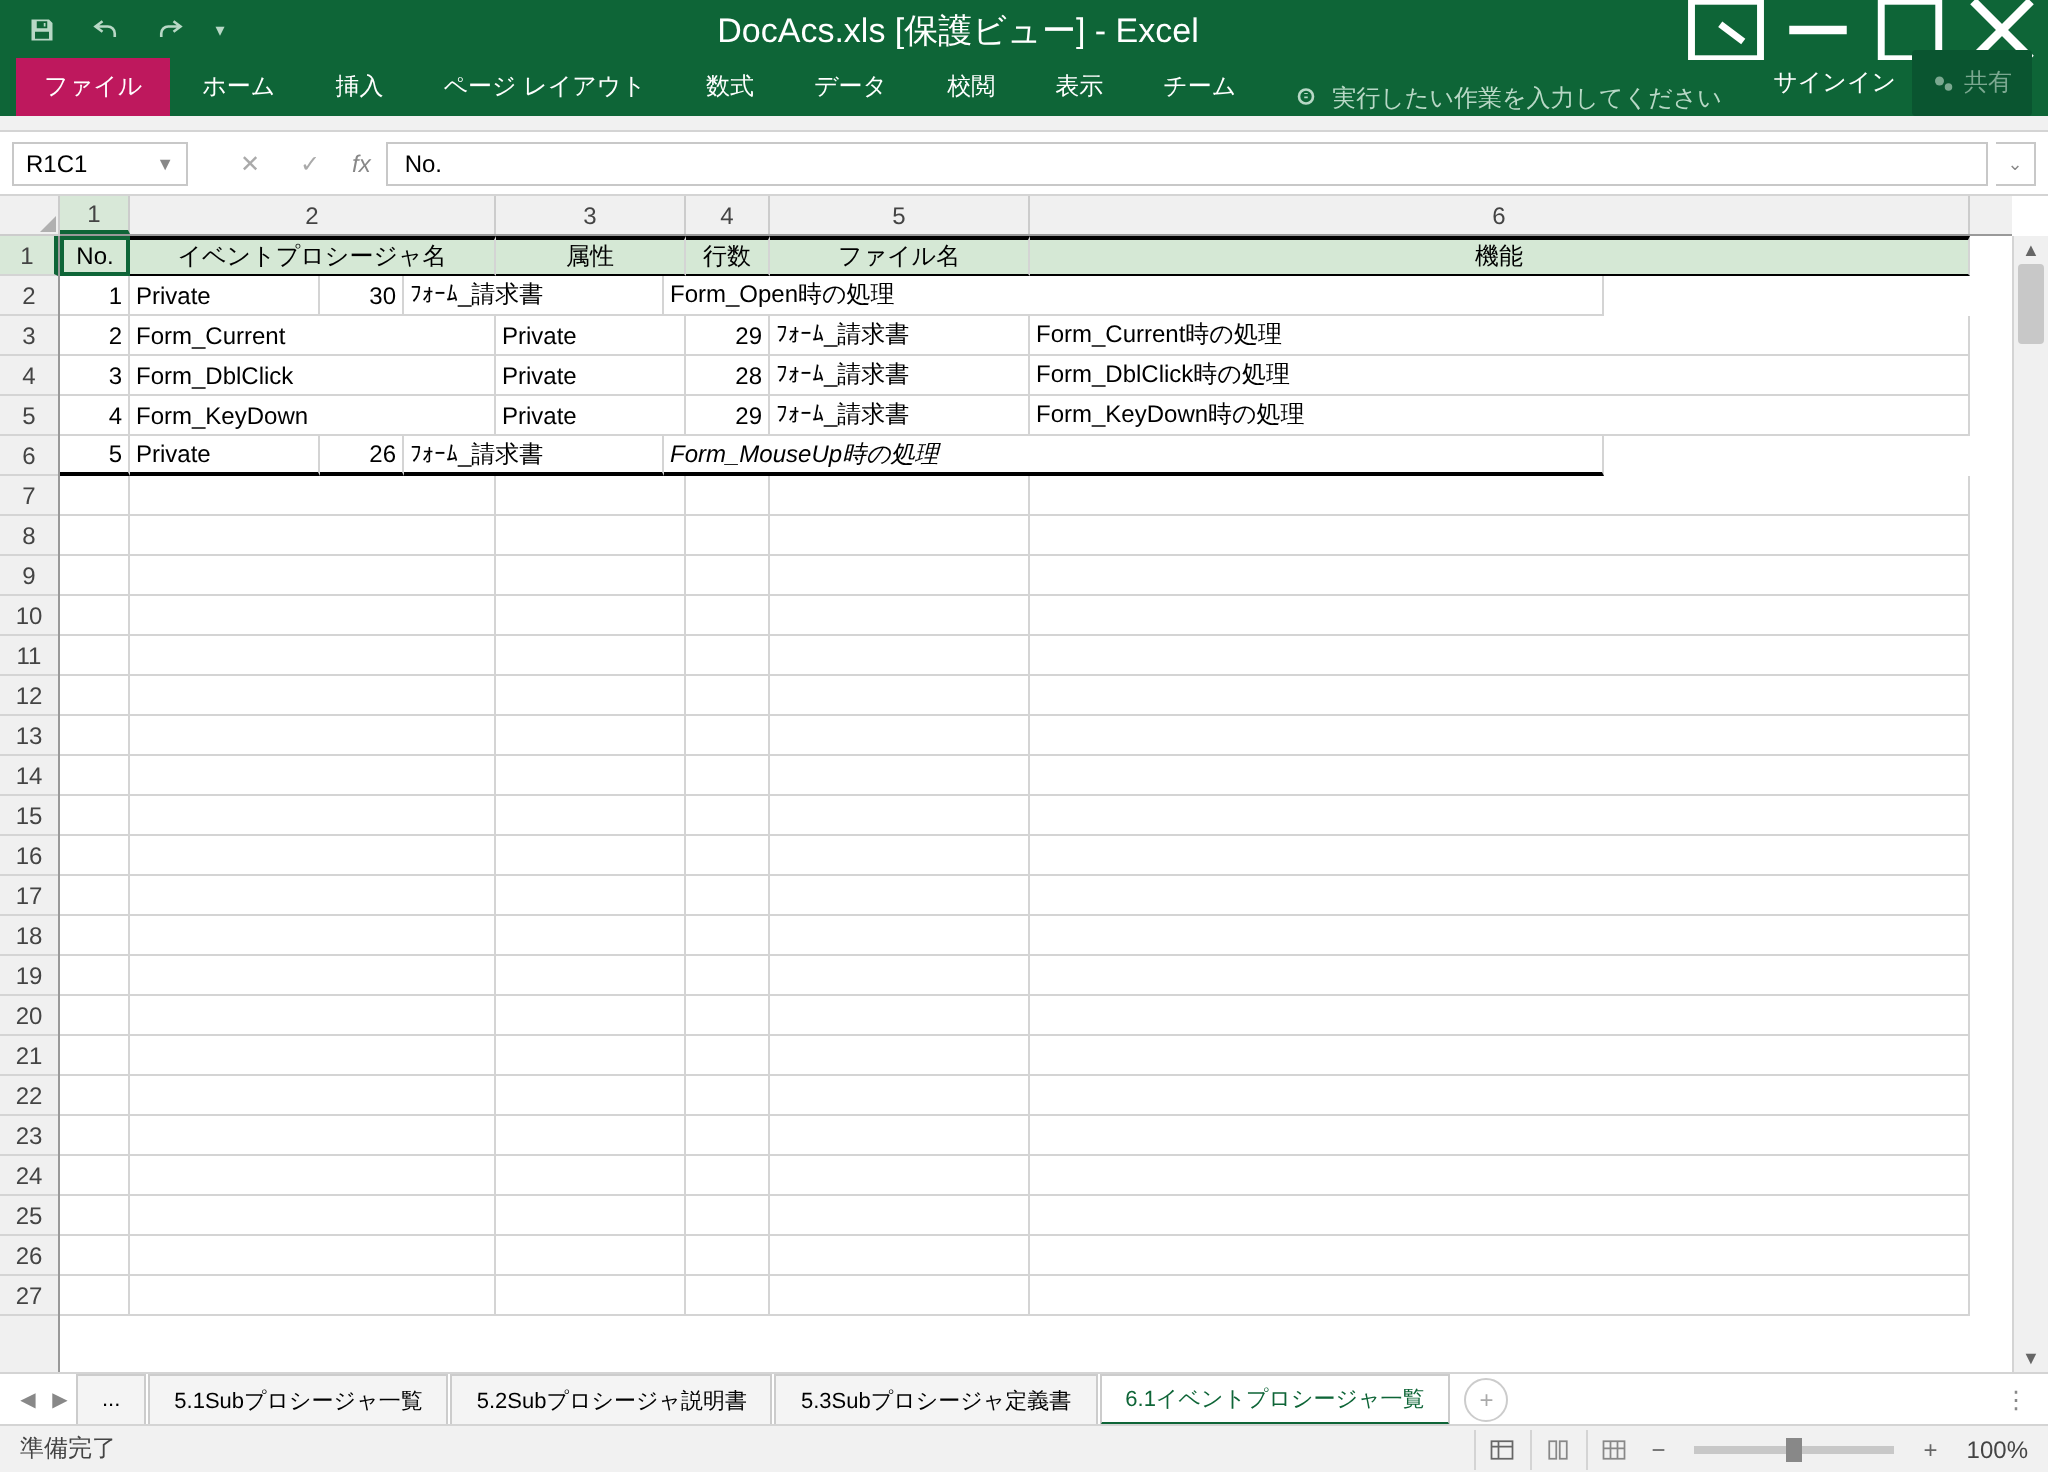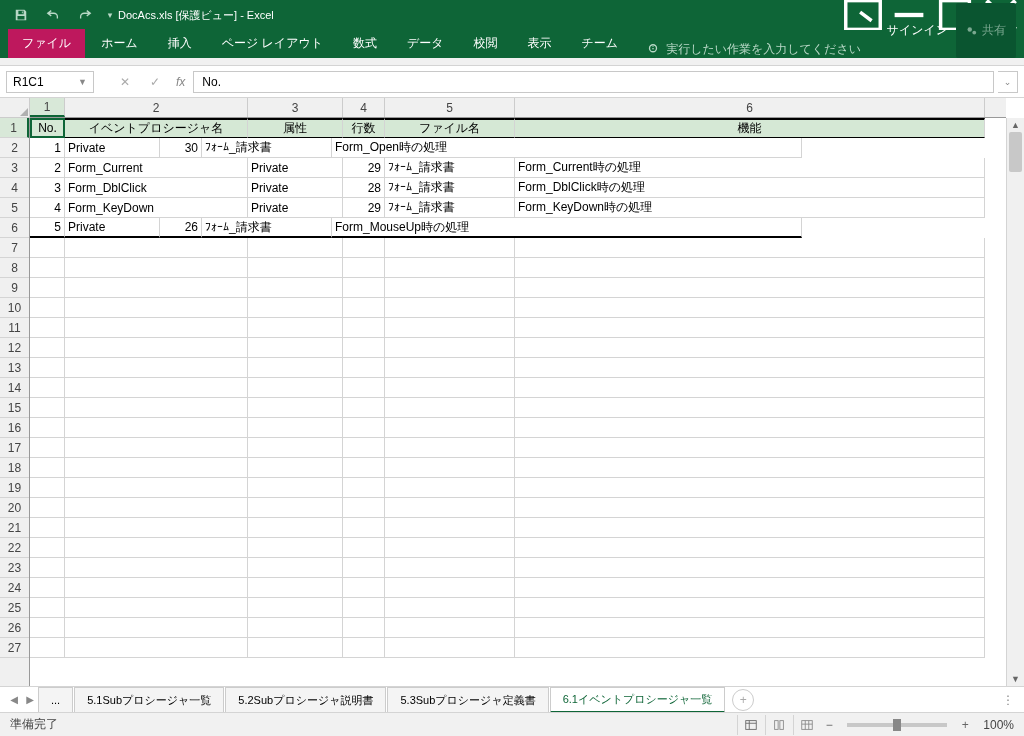--- a/index.html
+++ b/index.html
@@ -1,28 +1,28 @@
 <!DOCTYPE html>
 <html><head>
 <meta charset="utf-8">
 <style>
 *{margin:0;padding:0;box-sizing:border-box;font-family:"MS PGothic","Meiryo",sans-serif;font-size:12px}
 body{width:1024px;height:736px;background:#fff;overflow:hidden;display:flex;flex-direction:column}
 .titlebar{height:30px;background:#0e6537;display:flex;align-items:center;color:#fff}
 .qat{display:flex;align-items:center;gap:2px;padding-left:6px}
 .qat-btn{width:30px;height:30px;display:flex;align-items:center;justify-content:center;color:#b8d8c6}
 .qat-btn svg{width:14px;height:14px}
-.title-center{flex:1;font-size:11px}
+.title-center{flex:1;text-align:center;font-size:17px}
 .win-btns{display:flex}
 .win-btn{width:46px;height:30px;display:flex;align-items:center;justify-content:center;color:#fff}
 .ribbon-tabs{height:28px;background:#0e6537;display:flex;align-items:flex-end;color:#fff;padding-left:8px;gap:2px}
 .ribbon-tab{padding:6px 14px;font-size:12px;cursor:pointer}
 .ribbon-tab.first{background:#be185d}
 .ribbon-right{margin-left:auto;display:flex;align-items:center;gap:8px;padding-right:8px}
-.ribbon-right .share-btn{background:#0a5530;padding:19px 10px;border-radius:2px;display:flex;align-items:center;gap:4px;color:#7ba890}
+.ribbon-right .share-btn{background:#0a5530;padding:8px 10px;border-radius:2px;display:flex;align-items:center;gap:4px;color:#7ba890}
 .ribbon-bar{height:8px;background:#f1f1f1;border-bottom:1px solid #d4d4d4}
 .formula-row{height:32px;background:#fff;display:flex;align-items:center;border-bottom:1px solid #d4d4d4;padding:4px 6px;gap:4px}
 .name-box{width:88px;height:22px;border:1px solid #c8c8c8;padding:2px 6px;display:flex;align-items:center;justify-content:space-between;background:#fff}
 .name-box .dd{color:#888;font-size:9px}
 .fb-btn{width:26px;height:22px;display:flex;align-items:center;justify-content:center;color:#aaa}
 .fx-label{font-style:italic;color:#888;padding:0 4px}
 .formula-input{flex:1;height:22px;border:1px solid #c8c8c8;padding:2px 8px;display:flex;align-items:center}
 .formula-dd{width:20px;height:22px;border:1px solid #c8c8c8;border-left:none;display:flex;align-items:center;justify-content:center;color:#888;font-size:9px}
 .grid-area{flex:1;display:flex;overflow:hidden;position:relative}
 .corner{width:30px;height:20px;background:#f0f0f0;border-right:1px solid #ccc;border-bottom:1px solid #ccc;position:absolute;top:0;left:0;display:flex;align-items:flex-end;justify-content:flex-end}
@@ -232,21 +232,21 @@
         <div class="cell" style="width: 95px;">Private</div>
         <div class="cell right" style="width: 42px;">29</div>
         <div class="cell" style="width: 130px;">ﾌｫｰﾑ_請求書</div>
         <div class="cell" style="width: 470px;">Form_KeyDown時の処理</div>
       </div>
       <div class="row last-data">
         <div class="cell right" style="width: 35px;">5</div>
         <div class="cell" style="width: 95px;">Private</div>
         <div class="cell right" style="width: 42px;">26</div>
         <div class="cell" style="width: 130px;">ﾌｫｰﾑ_請求書</div>
-        <div class="cell" style="width: 470px;">Form_MouseUp時の処理</div>
+        <div class="cell" style="width: 470px; font-style: italic;">Form_MouseUp時の処理</div>
       </div>
       <div class="row">
         <div class="cell" style="width: 35px;"></div>
         <div class="cell" style="width: 183px;"></div>
         <div class="cell" style="width: 95px;"></div>
         <div class="cell" style="width: 42px;"></div>
         <div class="cell" style="width: 130px;"></div>
         <div class="cell" style="width: 470px;"></div>
       </div>
       <div class="row">

